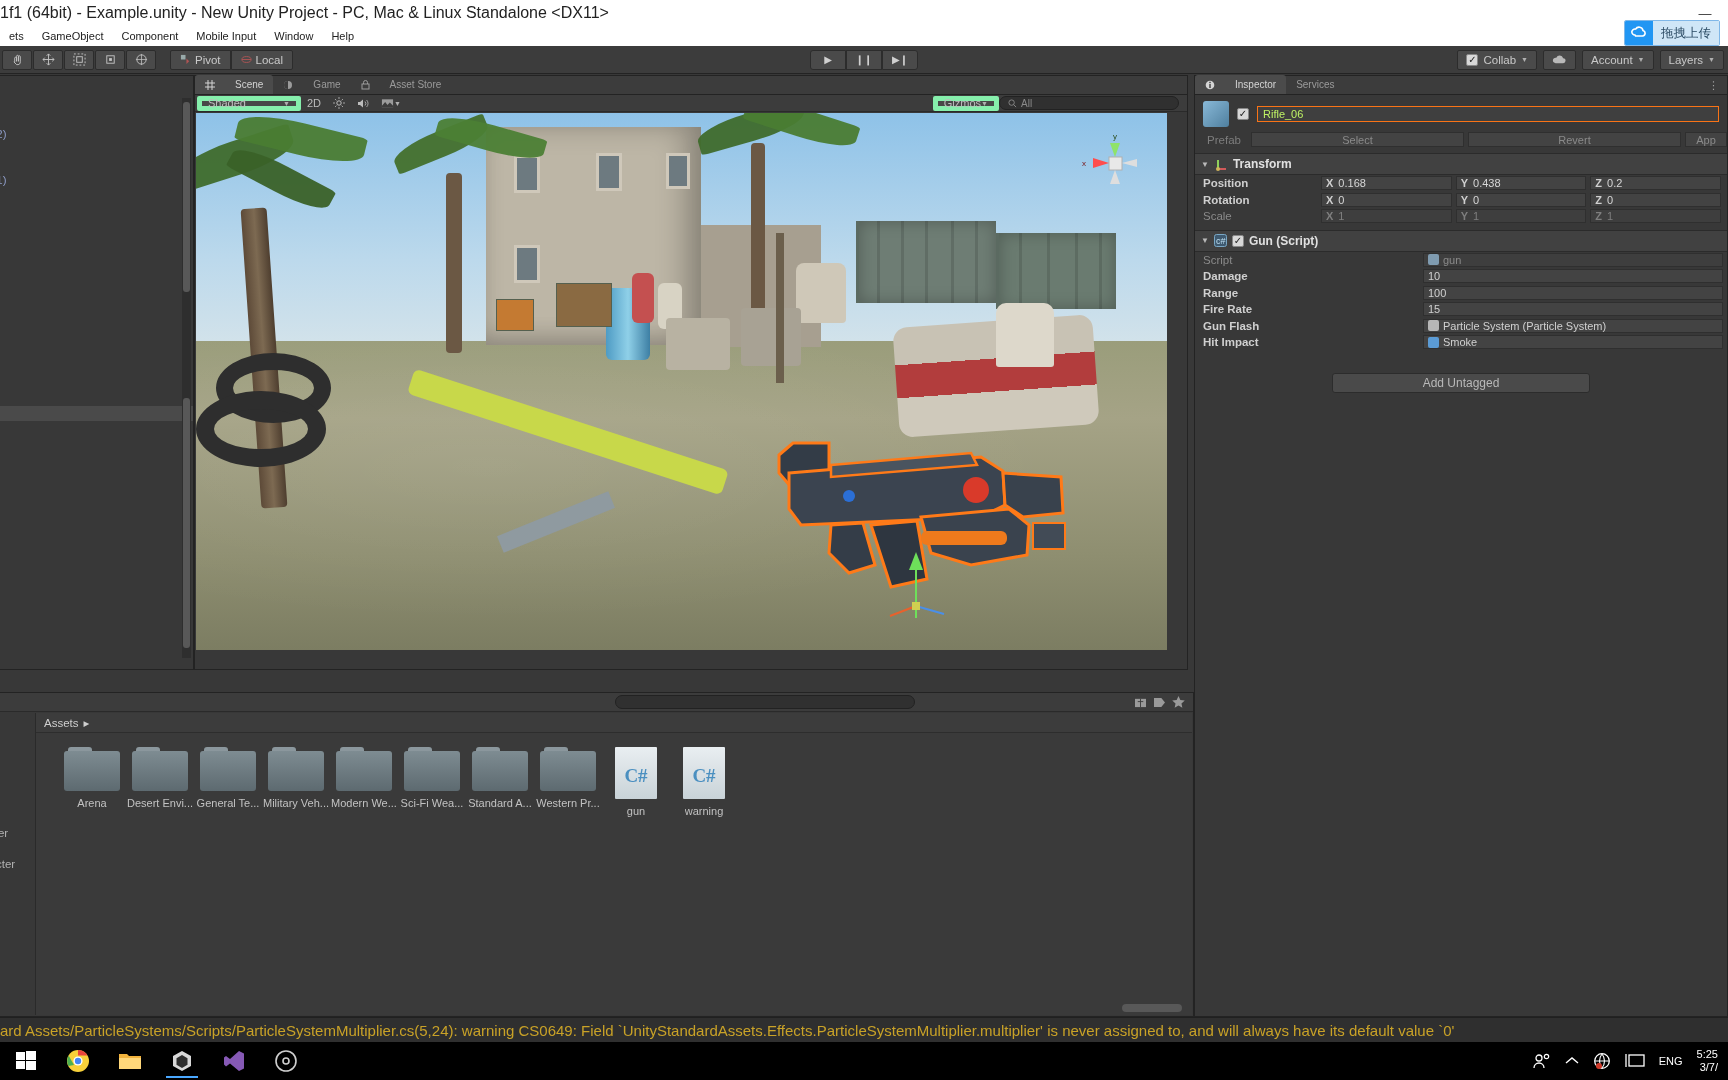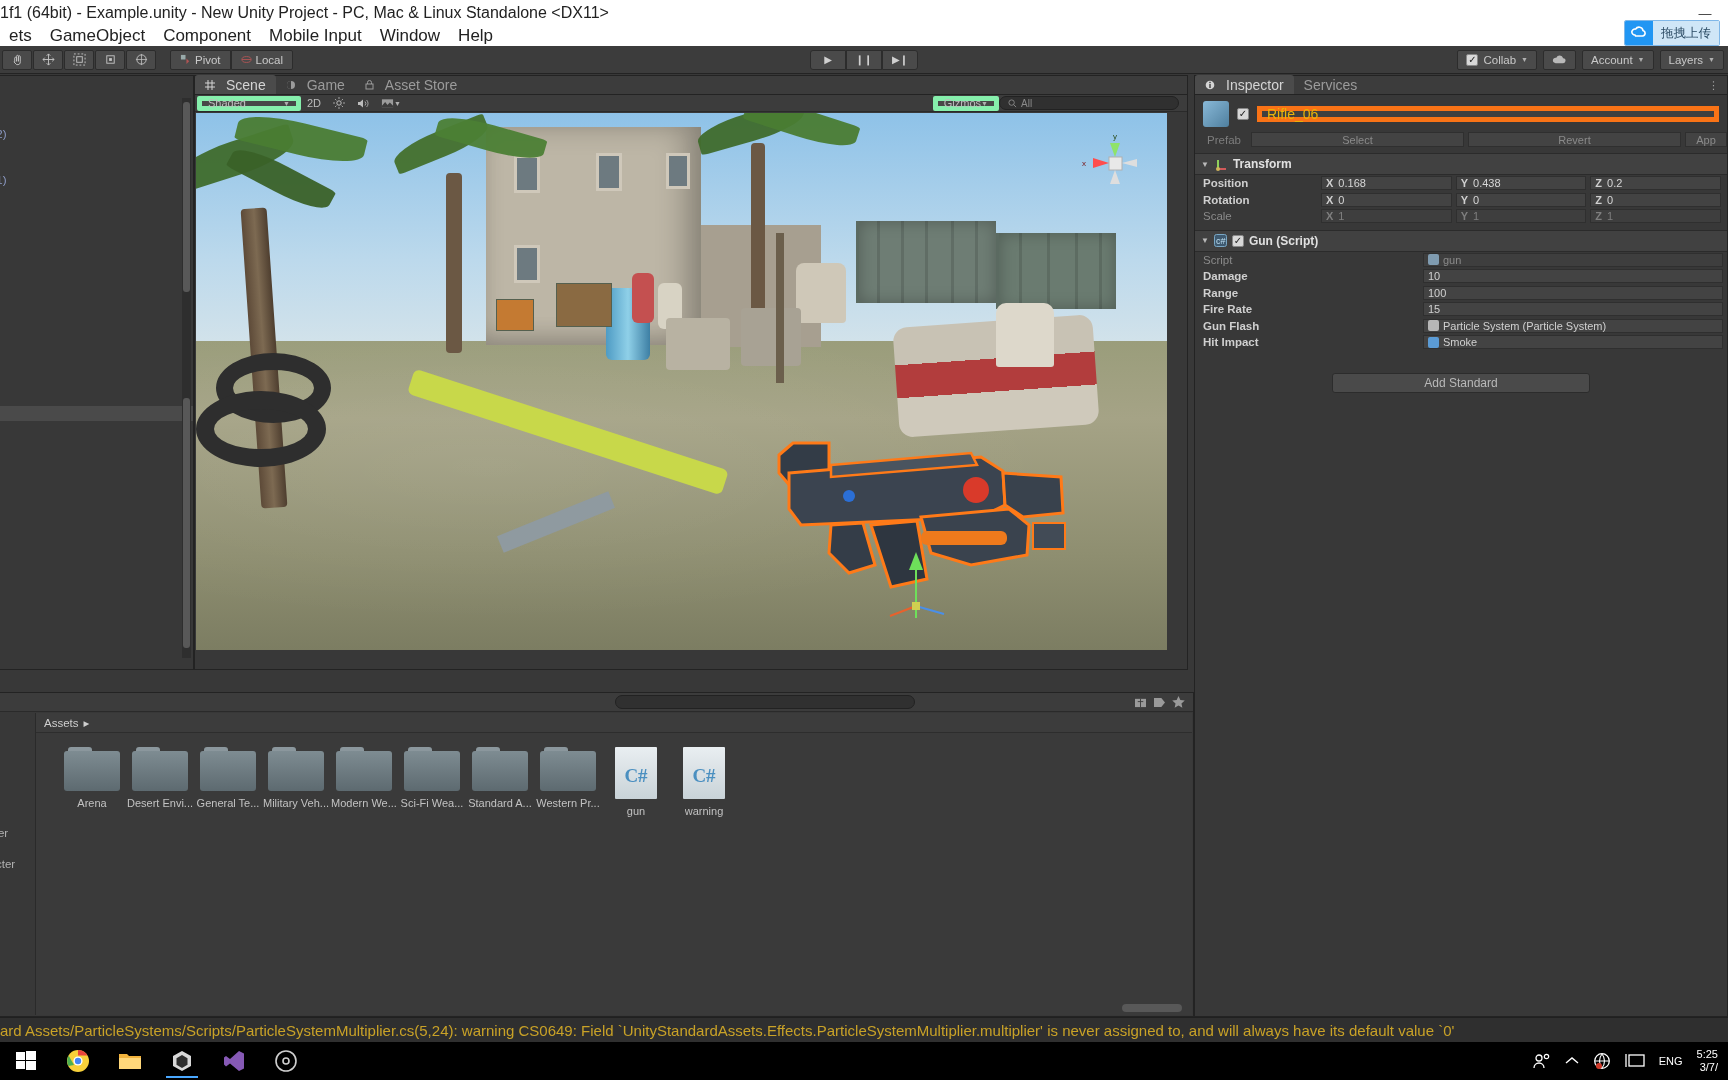--- a/index.html
+++ b/index.html
@@ -18,21 +18,21 @@
   }
   .titlebar .title { font-size: 16px; padding-left: 0px; white-space: nowrap; }
   .win-btns { position:absolute; right:0; top:0; height:26px; display:flex; }
   .win-btn { width: 46px; height:26px; display:flex; align-items:center; justify-content:center;
              font-size: 13px; color:#333; }
 
   
   .menubar {
     position:absolute; left:0; top:26px; width:1728px; height:20px;
     background:#ffffff; display:flex; align-items:center; gap: 0px;
-    font-size: 17px; color:#222;
+    font-size: 11px; color:#222;
   }
   .menuitem { padding: 0 9px; line-height: 20px; white-space:nowrap; }
 
   
   .toolbar {
     position:absolute; left:0; top:46px; width:1728px; height:28px;
     background: #3c3c3c; border-bottom:1px solid #232323;
     display:flex; align-items:center;
   }
   .tool-group { display:flex; align-items:center; gap:1px; padding-left:2px; }
@@ -73,22 +73,22 @@
   }
   .upload-icon { width:28px; height:26px; background:#2196f3; color:#fff;
                  display:flex; align-items:center; justify-content:center; font-size:14px; }
   .upload-label { background:#cfe6f7; color:#2a4a63; font-size:12.5px; padding: 0 8px;
                   line-height:26px; white-space:nowrap; }
 
   
   .panel { position:absolute; background:#383838; border:1px solid #232323; }
   .tabstrip { height:19px; background:#3c3c3c; display:flex; align-items:flex-end;
               border-bottom:1px solid #232323; }
-  .tab { height:19px; padding:0 10px; display:flex; align-items:center; gap:11px;
-         font-size:14px; color:#9b9b9b; white-space:nowrap; }
+  .tab { height:19px; padding:0 10px; display:flex; align-items:center; gap:20px;
+         font-size:10px; color:#9b9b9b; white-space:nowrap; }
   .tab.active { background:#4b4b4b; color:#d4d4d4; border-radius:3px 3px 0 0; }
 
   
   #hierarchy { left:-86px; top:75px; width:280px; height:595px; }
   .hier-list { padding-top:4px; }
   .hier-row { height:15.5px; font-size:11.5px; color:#8c9ac4; padding-left:4px;
               line-height:15.5px; white-space:nowrap; }
   .hier-row.plain { color:#b0b0b0; }
   .hier-row.sel { background:#4a4a4a; }
   .hier-scroll { position:absolute; right:2px; top:22px; width:9px; height:560px; background:#2e2e2e; }
@@ -176,22 +176,22 @@
   .proj-hscroll { position:absolute; right:10px; bottom:3px; width:60px; height:8px;
                   background:#585858; border-radius:4px; }
 
   
   #inspector { left:1194px; top:75px; width:534px; height:942px; background:#383838; }
   .insp-head { display:flex; align-items:center; gap:8px; padding:6px 8px 4px 8px; }
   .go-icon { width:26px; height:26px; background: linear-gradient(135deg,#89b9d8,#4f7f9e);
              border-radius:3px; }
   .chk { width:12px; height:12px; background:#d8d8d8; border:1px solid #888; border-radius:2px;
          color:#222; font-size:10px; line-height:10px; text-align:center; }
-  .name-field { flex:1; height:16px; background:#3f3f3f; border:5px solid #f97316;
-                color:#eab308; font-size:14px; display:flex; align-items:center; padding:0 5px; }
+  .name-field { flex:1; height:16px; background:#3f3f3f; border:1px solid #f97316;
+                color:#bef264; font-size:11px; display:flex; align-items:center; padding:0 5px; }
   .row { display:flex; align-items:center; height:17px; font-size:11.5px; padding-left:8px; }
   .rlabel { color:#c8c8c8; width:48px; text-align:right; padding-right:6px; }
   .dropfield { height:15px; background:#454545; border:1px solid #2c2c2c; color:#c0c0c0;
                display:flex; align-items:center; justify-content:space-between; padding:0 5px;
                font-size:11px; }
   .prefab-row { display:flex; align-items:center; height:17px; font-size:11.5px;
                 padding-left:8px; color:#7d7d7d; gap:4px; }
   .pf-btn { flex:1; height:15px; background:#434343; border:1px solid #2f2f2f;
             display:flex; align-items:center; justify-content:center; color:#8a8a8a; font-size:11px; }
   .comp-header { display:flex; align-items:center; gap:5px; height:22px;
@@ -814,21 +814,21 @@
         </div>
         <div class="prop-row">
           <div class="prop-label">Hit Impact</div>
           <div class="prop-val">
             <span class="mini-ico" style="background: rgb(91, 155, 213);"></span>
             <span>Smoke</span>
           </div>
         </div>
       </div>
 
-    <div class="add-comp">Add Standard</div>
+    <div class="add-comp">Add Untagged</div>
   </div>
 
   <div class="statusbar">
     <span class="msg">ard Assets/ParticleSystems/Scripts/ParticleSystemMultiplier.cs(5,24): warning CS0649: Field `UnityStandardAssets.Effects.ParticleSystemMultiplier.multiplier' is never assigned to, and will always have its default value `0'</span>
   </div>
 
   <div class="taskbar">
     <div class="tb-icons">
       <div class="tb-ico">
         <svg width="20" height="20" viewBox="0 0 20 20">

